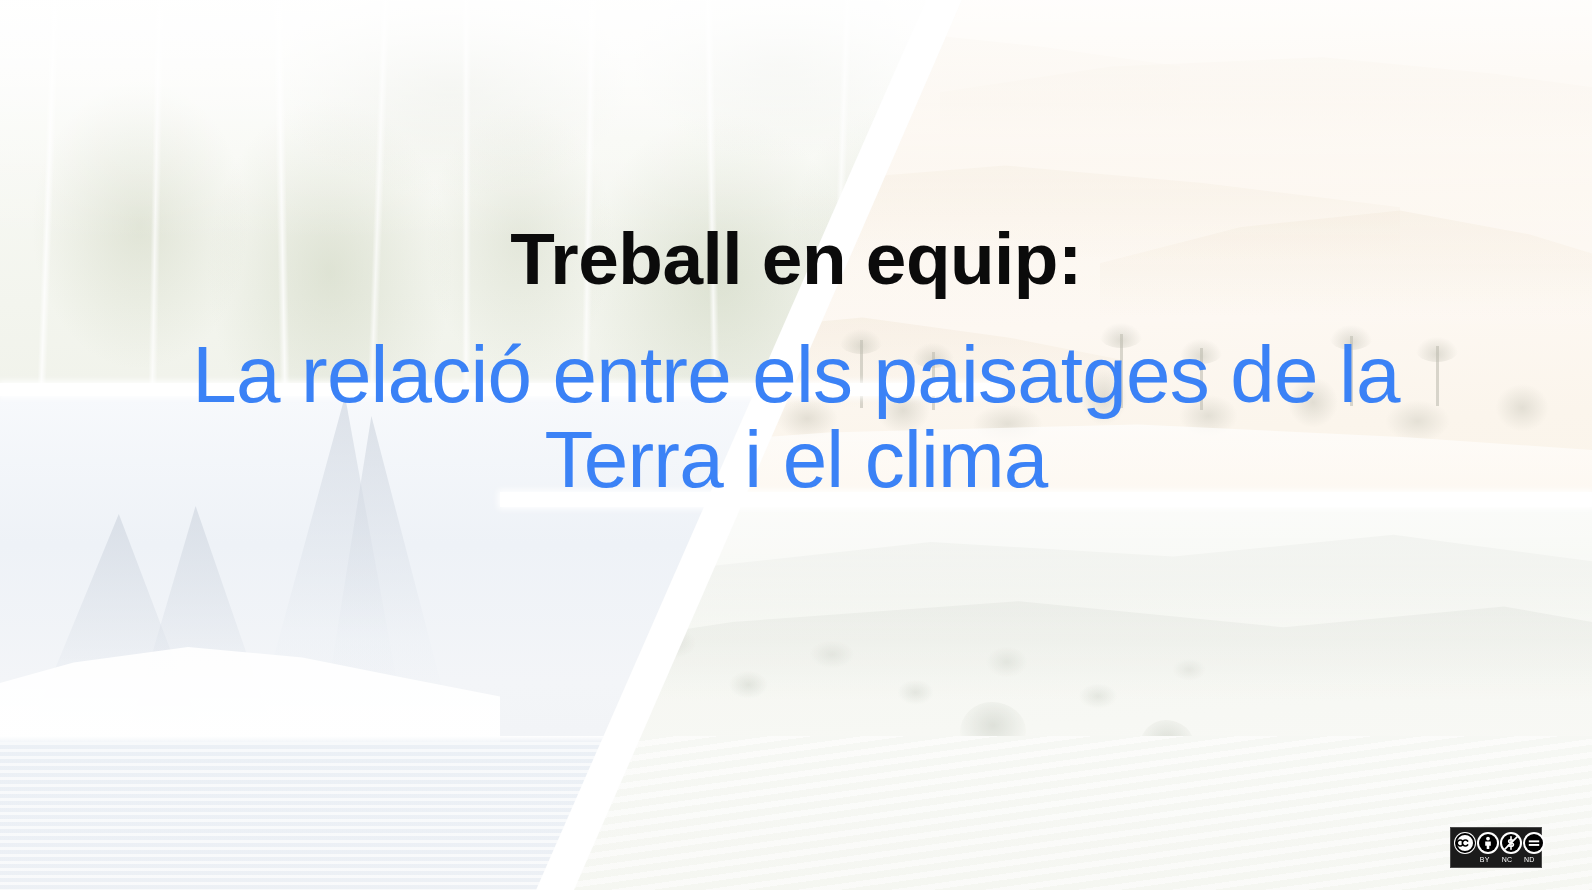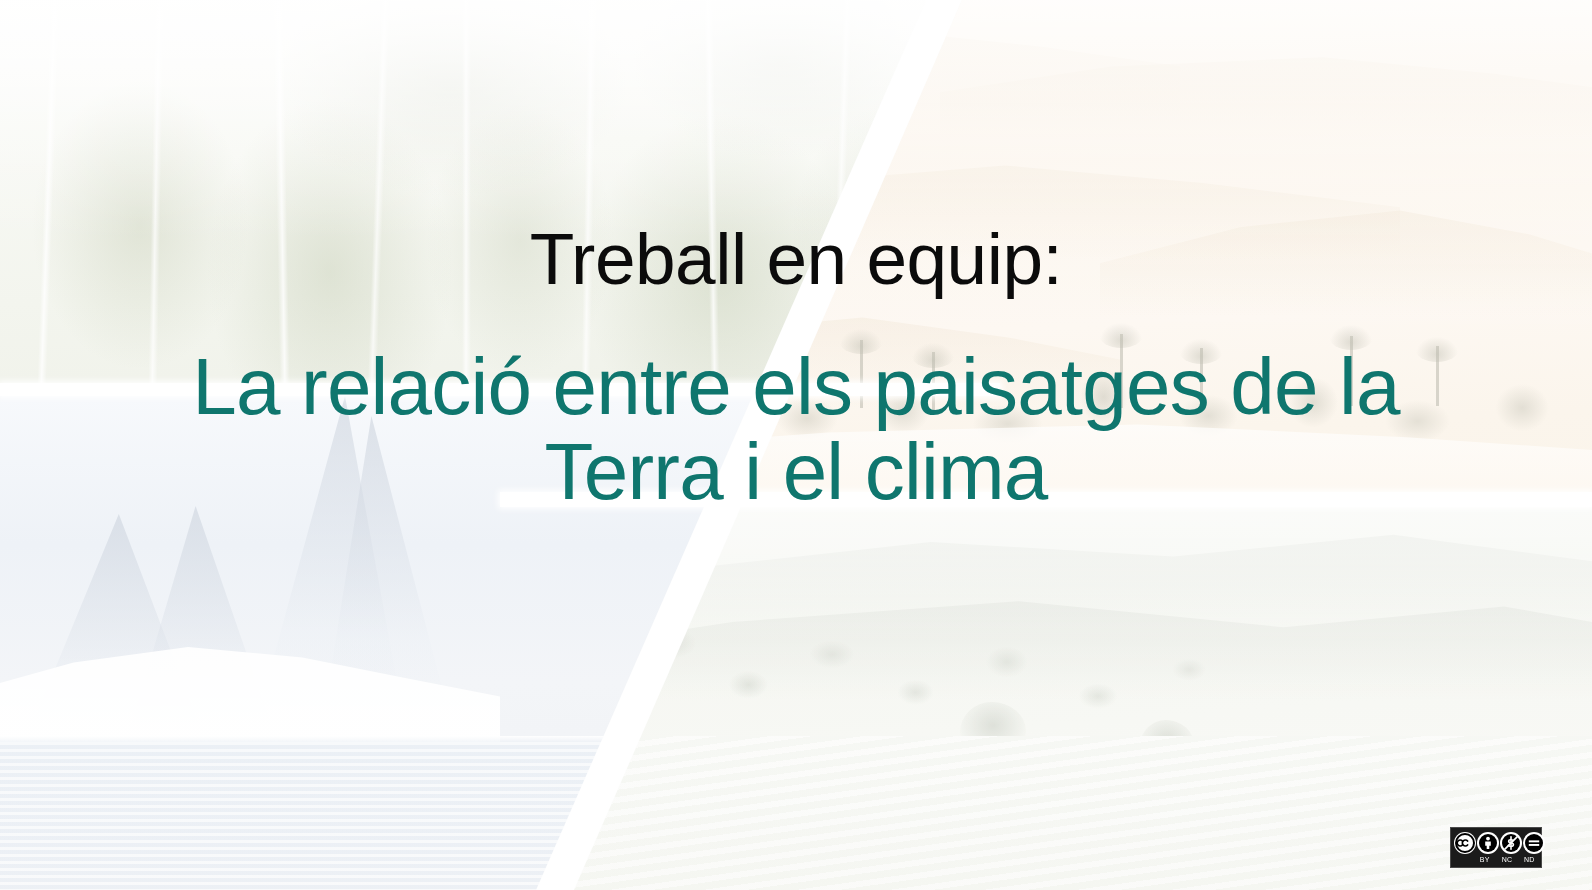--- a/index.html
+++ b/index.html
@@ -256,32 +256,32 @@
     align-items: center;
     justify-content: flex-start;
     padding-top: 222px;
     box-sizing: border-box;
     pointer-events: none;
   }
   .line1 {
     font-size: 73px;
     line-height: 1.0;
     color: #0b0b0b;
-    font-weight: 400;
+    font-weight: 700;
     letter-spacing: -0.5px;
     margin: 0 0 34px 0;
     white-space: nowrap;
   }
   .line2 {
     font-size: 80px;
     line-height: 1.06;
-    color: #0f766e;
+    color: #3b82f6;
     font-weight: 400;
     letter-spacing: -0.8px;
-    margin: 16px;
+    margin: 4px;
     text-align: center;
     max-width: 1250px;
   }
 
   
   .cc-badge {
     position: absolute;
     left: 1450px; top: 827px;
     width: 92px; height: 41px;
     background: #1b1b1b;

